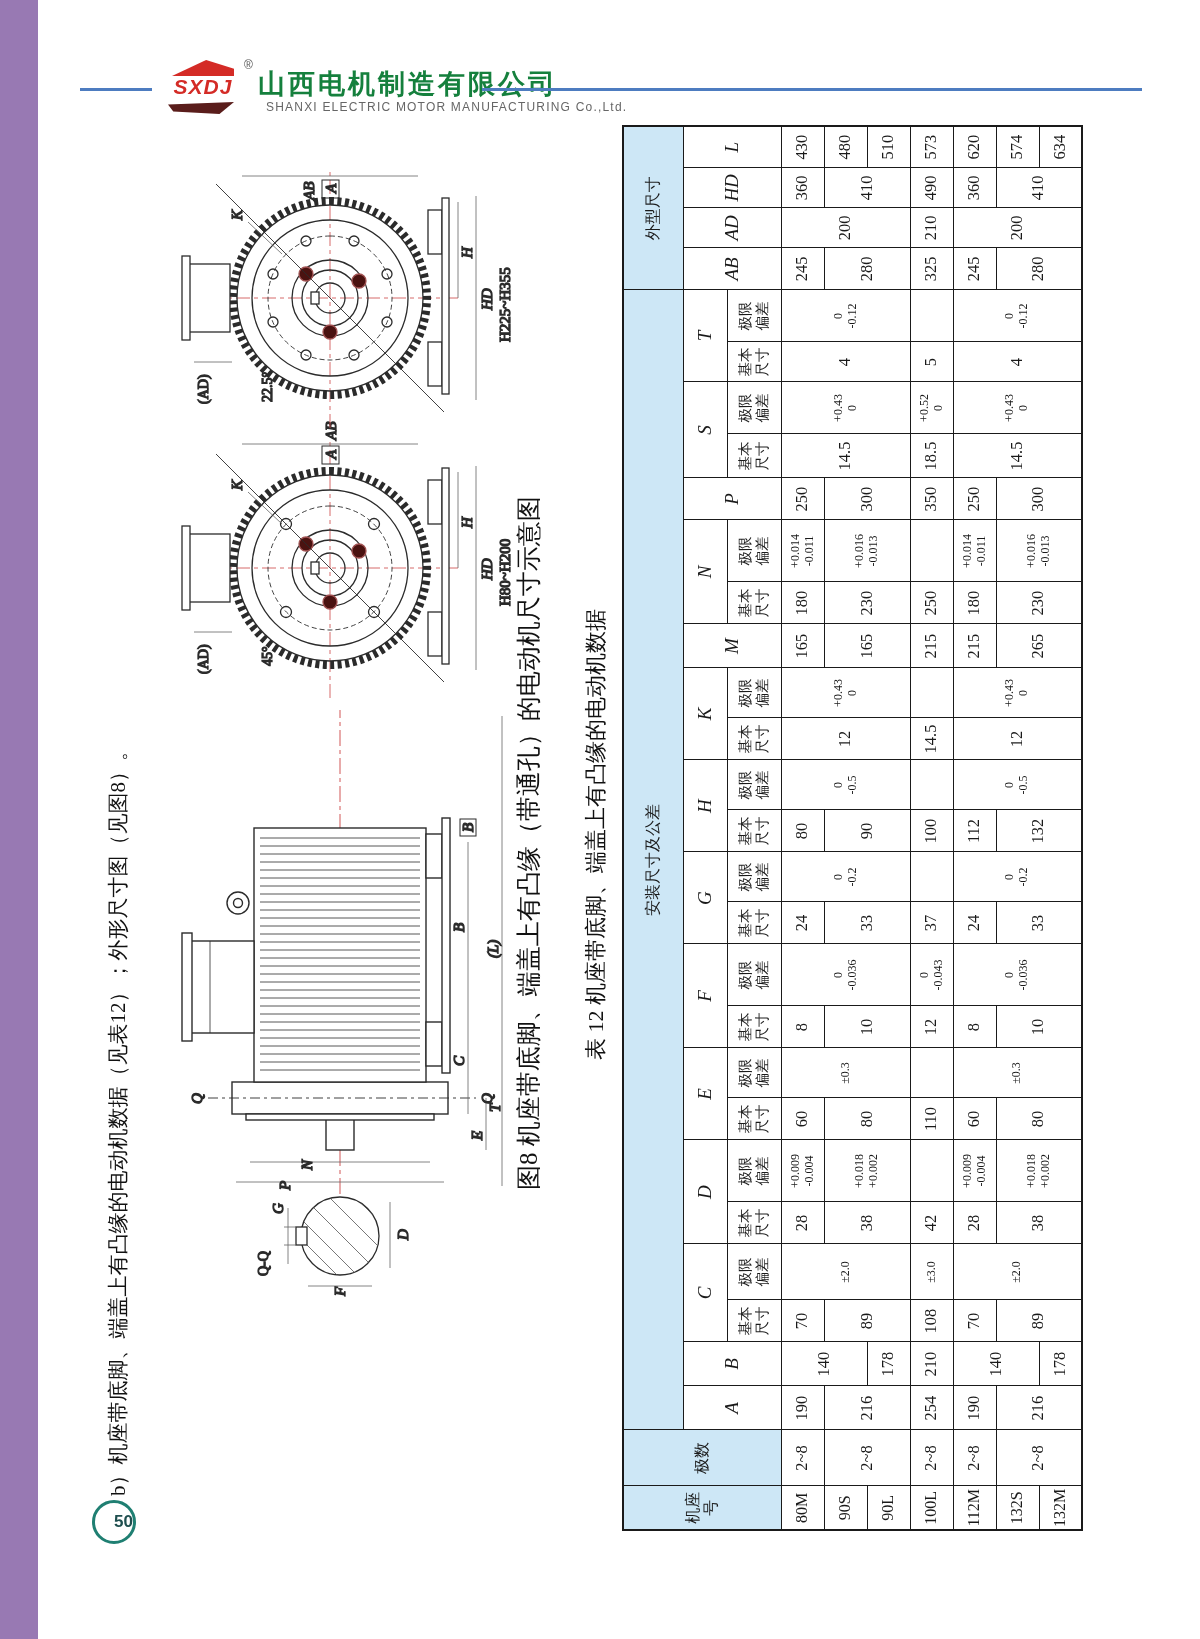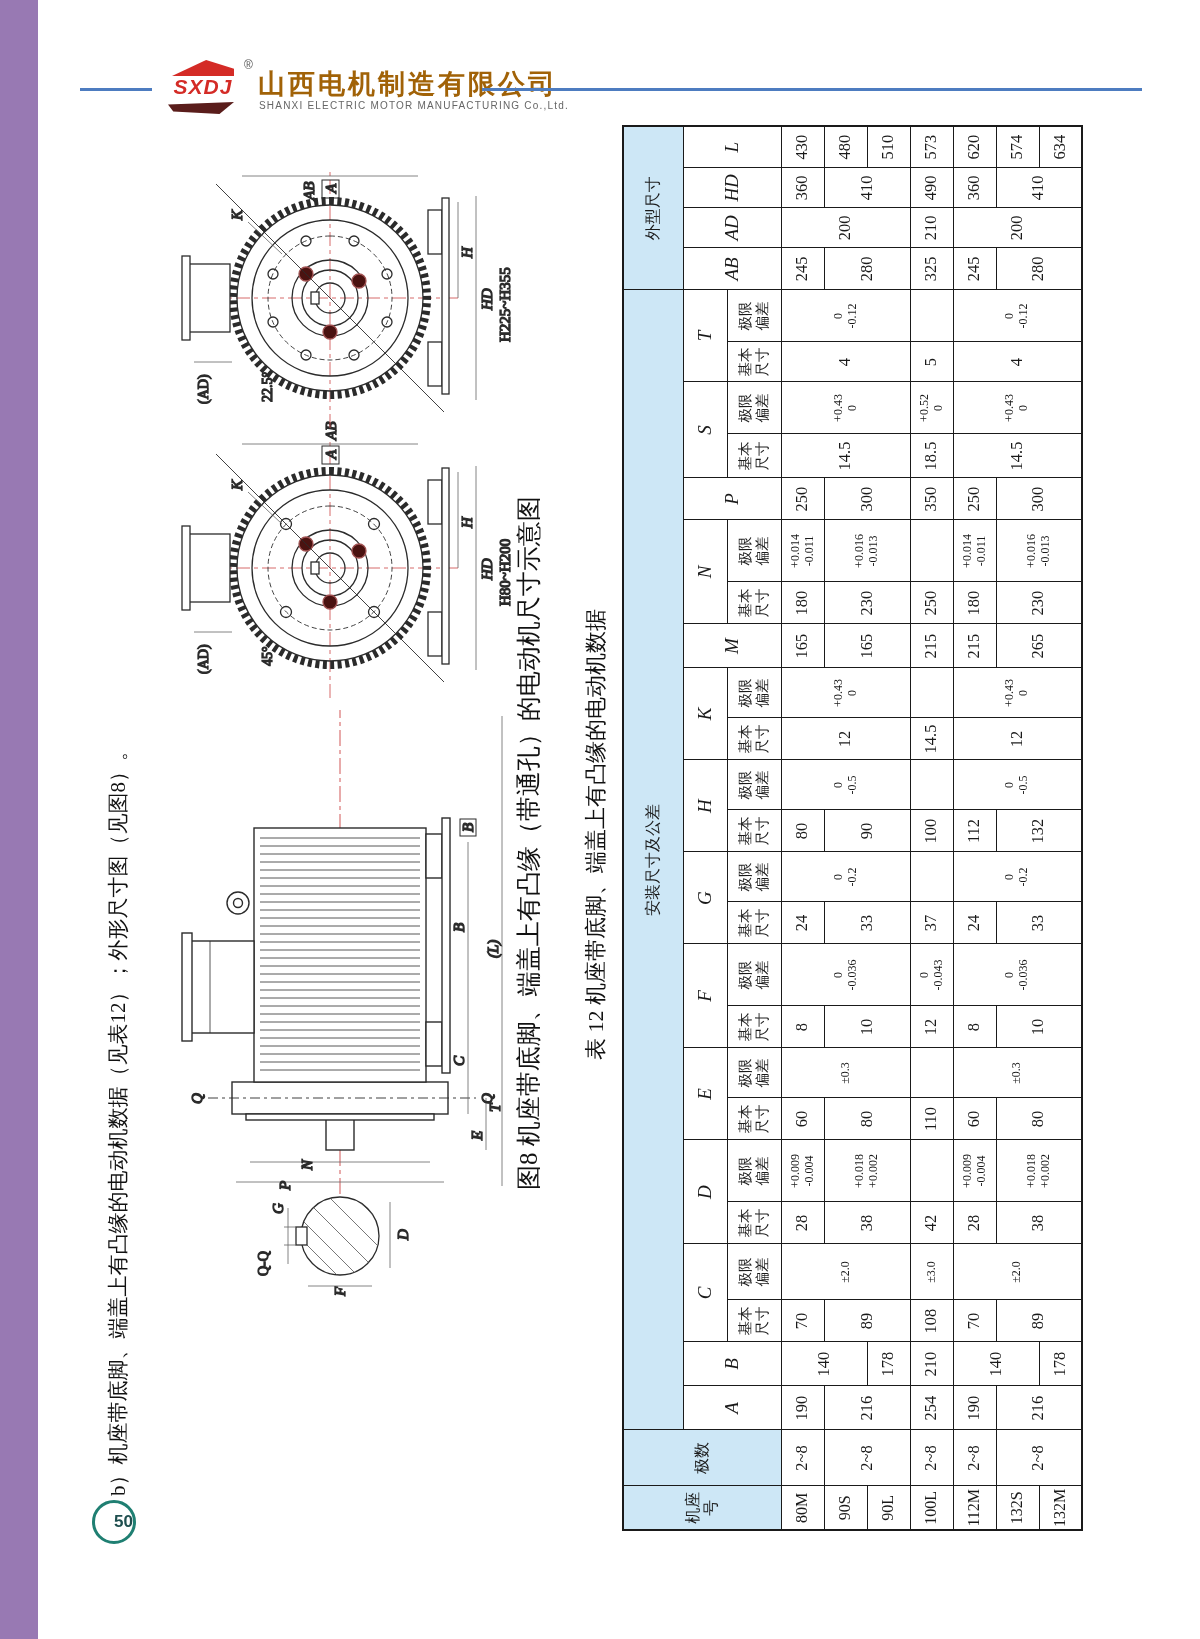--- a/index.html
+++ b/index.html
@@ -15,23 +15,23 @@
   .logo .roof{position:absolute;left:6px;top:0;width:62px;height:16px;background:#d42b26;
        clip-path:polygon(0 100%,55% 0,100% 55%,100% 100%);}
   .logo .word{position:absolute;left:0;top:15px;width:74px;text-align:center;
        font-family:"Liberation Sans",sans-serif;font-weight:bold;font-style:italic;
        font-size:21px;letter-spacing:1px;color:#d42b26;}
   .logo .swoosh{position:absolute;left:2px;bottom:2px;width:66px;height:12px;background:#5a1d1b;
        clip-path:polygon(0 20%,100% 0,78% 100%,8% 80%);}
   .logo .reg{position:absolute;left:78px;top:-2px;font-size:12px;color:#555;
        font-family:"Liberation Sans",sans-serif;}
   .company-cn{position:absolute;left:258px;top:66px;font-family:"Liberation Sans",sans-serif;
-       font-weight:bold;font-size:27px;letter-spacing:3px;color:#a16207;white-space:nowrap;}
-  .company-en{position:absolute;left:259px;top:100px;font-family:"Liberation Sans",sans-serif;
-       font-size:10px;letter-spacing:1.2px;color:#666;white-space:nowrap;}
+       font-weight:bold;font-size:27px;letter-spacing:3px;color:#15803d;white-space:nowrap;}
+  .company-en{position:absolute;left:266px;top:100px;font-family:"Liberation Sans",sans-serif;
+       font-size:12px;letter-spacing:1.2px;color:#666;white-space:nowrap;}
   
   .rot{position:absolute;}
   .rot>.rin{transform-origin:0 0;transform:rotate(-90deg) translateX(-100%);}
   .caption-text{white-space:nowrap;font-size:25px;color:#111;}
   .caption-text.small{font-size:22px;}
   .side-note{white-space:nowrap;font-size:21px;color:#111;}
   
   table.dim{border-collapse:collapse;table-layout:fixed;background:#fff;}
   table.dim th,table.dim td{border:1px solid #1a1a1a;text-align:center;vertical-align:middle;
        padding:0;font-weight:normal;white-space:pre-line;line-height:1.15;}

